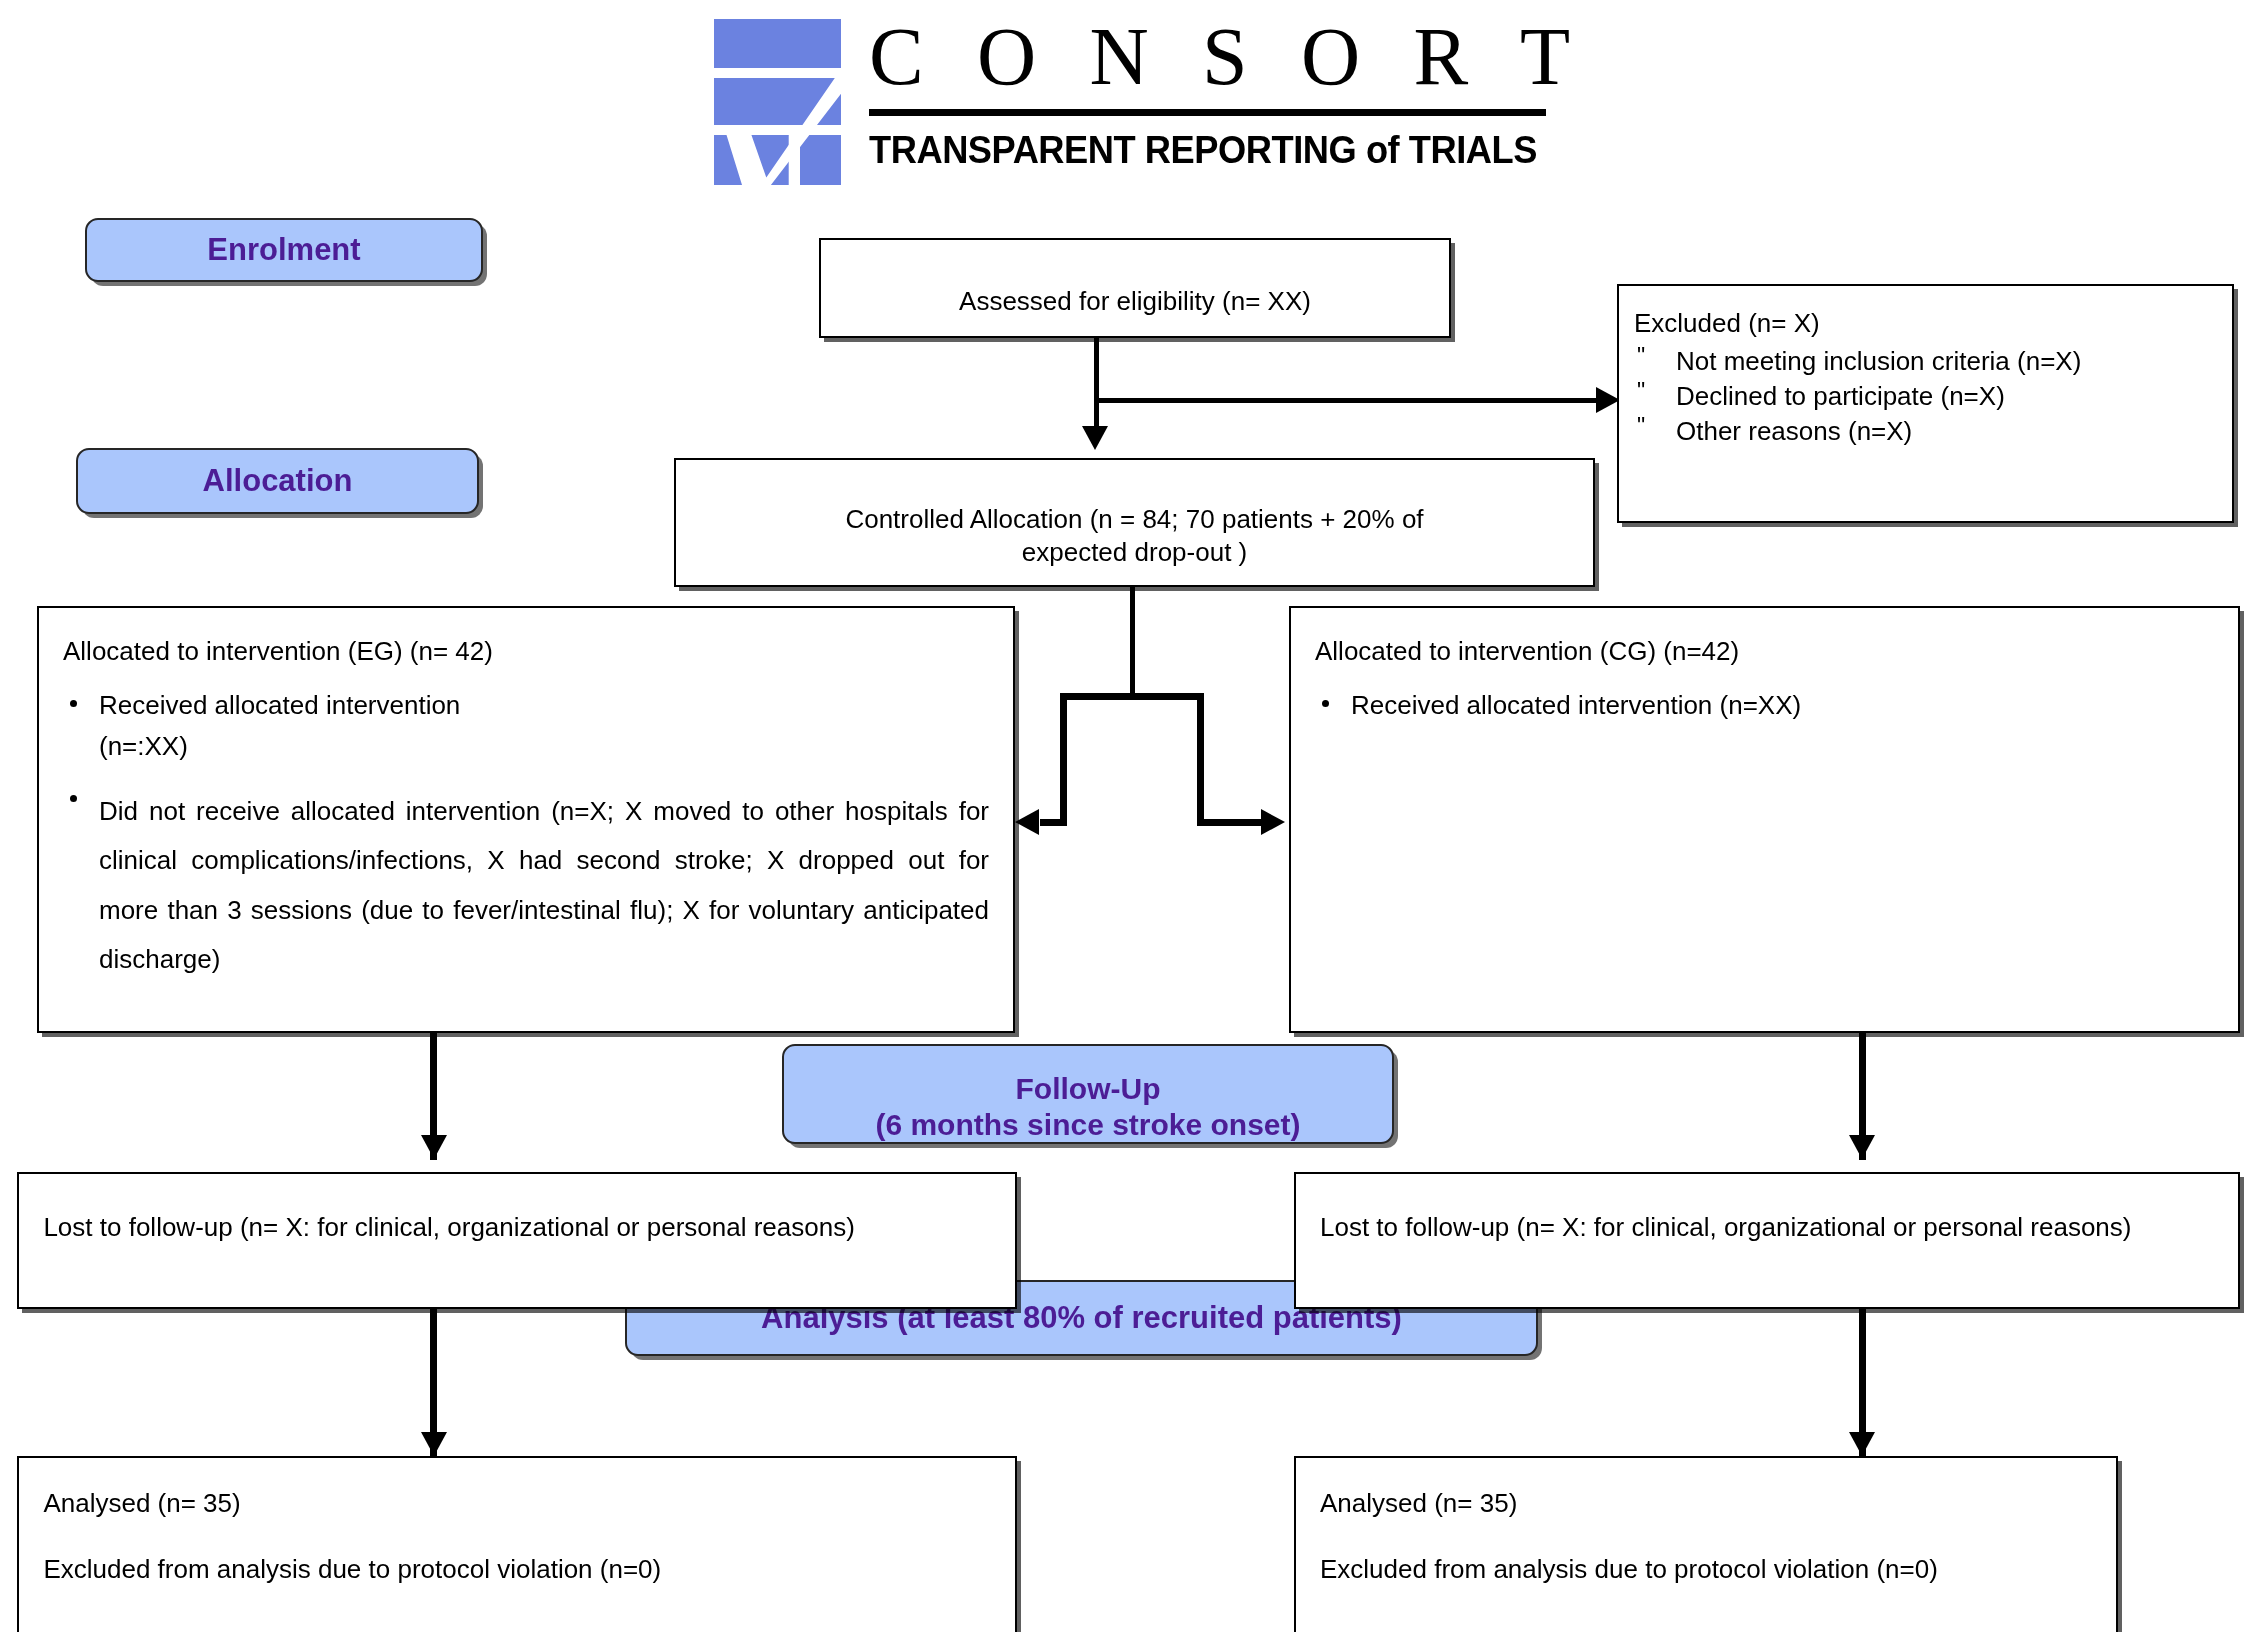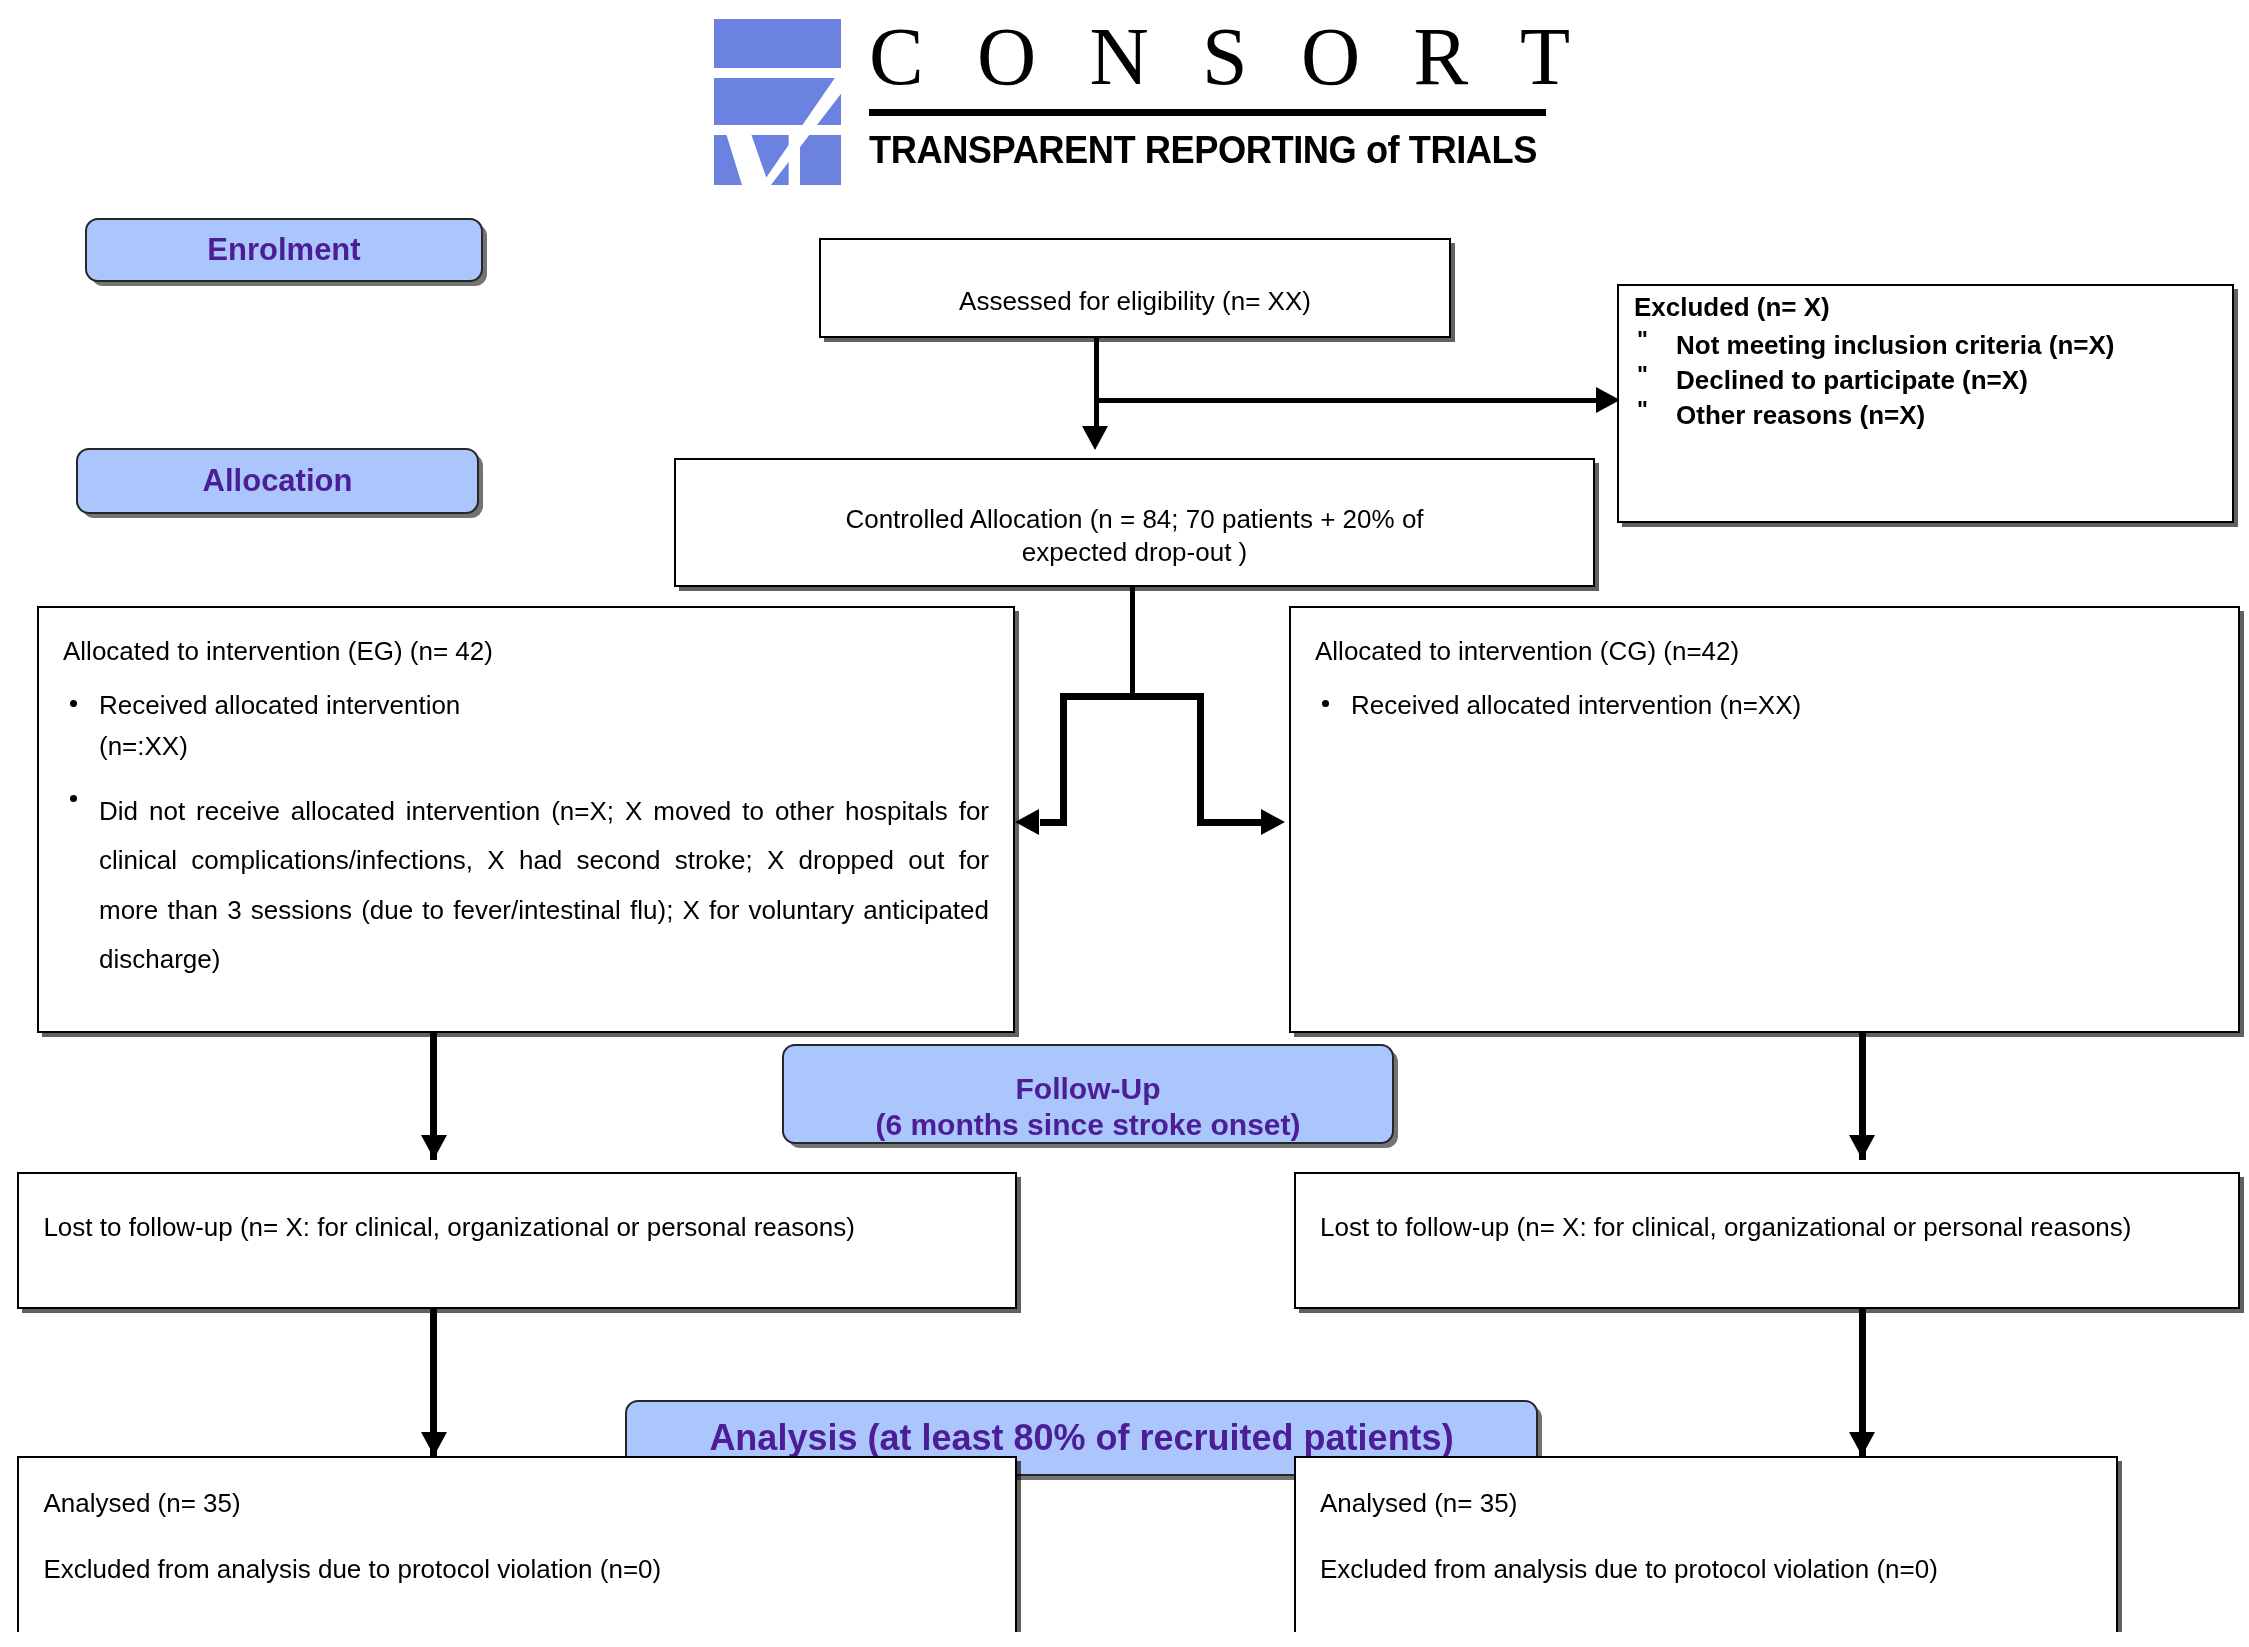--- a/index.html
+++ b/index.html
@@ -196,38 +196,38 @@
 
   <div class="bluebox" style="left:76px; top:448px; width:403px; height:66px; font-size:31px;">
     <span>Allocation</span>
   </div>
 
   <div class="bluebox" style="left:782px; top:1044px; width:612px; height:100px; flex-direction:column; font-size:30px; line-height:1.18;justify-content:flex-end;">
     <span>Follow-Up</span>
     <span>(6 months since stroke onset)</span>
   </div>
 
-  <div class="bluebox" style="left:625px; top:1400px; width:913px; height:76px; font-size:36px;">
+  <div class="bluebox" style="left:625px; top:1280px; width:913px; height:76px; font-size:31px;">
     <span>Analysis (at least 80% of recruited  patients)</span>
   </div>
 
   <div class="wbox" style="left:819px; top:238px; width:632px; height:100px;">
     <div class="inner" style="height:100%; display:flex; align-items:center; justify-content:center; text-align:center;">
       <span>Assessed for eligibility (n= XX)</span>
     </div>
   </div>
 
   <div class="vline" style="left:1094px; top:337px; height:100px;"></div>
   <div class="arrow-down" style="left:1082px; top:426px;"></div>
 
   <div class="hline" style="left:1094px; top:398px; width:513px;"></div>
   <div class="arrow-right" style="left:1596px; top:387px;"></div>
 
   <div class="wbox" style="left:1617px; top:284px; width:617px; height:239px;">
-    <div class="inner" style="padding-top:8px;font-weight:bold;">
+    <div class="inner" style="padding-top:24px;">
       <div class="line" style="margin-bottom:12px;">Excluded (n= X)</div>
       <div class="qbul">
         <span class="qmark">"</span>
         <span>Not meeting inclusion criteria (n=X)</span>
       </div>
       <div class="qbul">
         <span class="qmark">"</span>
         <span>Declined to participate (n=X)</span>
       </div>
       <div class="qbul">

